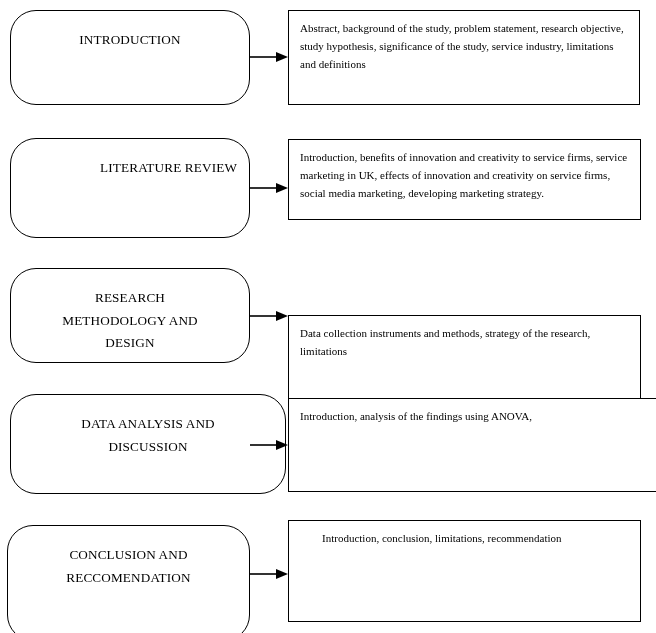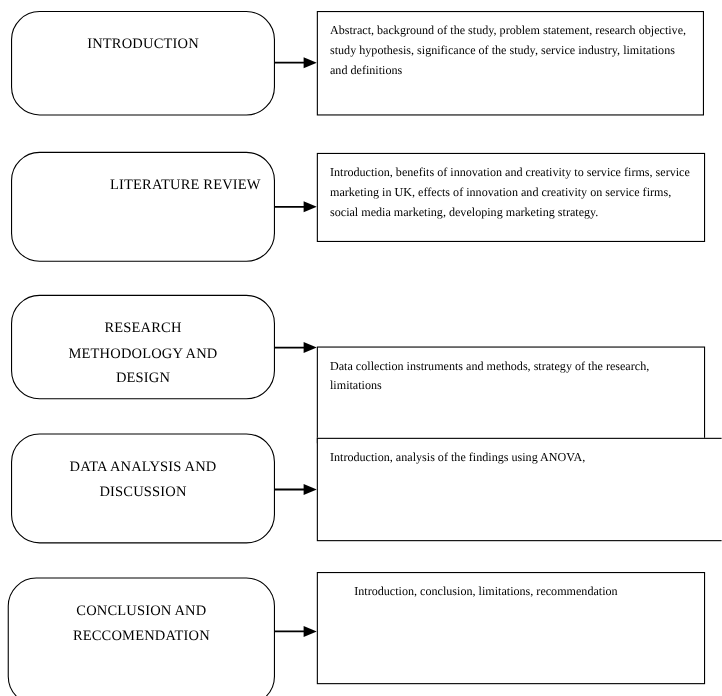--- a/index.html
+++ b/index.html
@@ -116,21 +116,21 @@
       <line x1="0" y1="9" x2="28" y2="9" stroke="#000000" stroke-width="1.6"></line>
       <polygon points="26,4 38,9 26,14" fill="#000000"></polygon>
     </svg>
 
     <div class="detail-box" style="left:288px; top:277px; width:353px; height:88px;margin-top:38px;">
       <div class="detail-text">Data collection instruments and methods, strategy of the research, limitations</div>
     </div>
   </div>
 
   <div class="flow-row">
-    <div class="stage-box" style="left:10px; top:394px; width:240px; height:100px;">
+    <div class="stage-box" style="left:10px; top:394px; width:276px; height:100px;">
       <span class="stage-label">DATA ANALYSIS AND
 DISCUSSION</span>
     </div>
 
     <svg class="arrow" style="left:250px; top:436px;" width="40" height="18" viewBox="0 0 40 18">
       <line x1="0" y1="9" x2="28" y2="9" stroke="#000000" stroke-width="1.6"></line>
       <polygon points="26,4 38,9 26,14" fill="#000000"></polygon>
     </svg>
 
     <div class="detail-box" style="left:288px; top:398px; width:420px; height:94px;">

